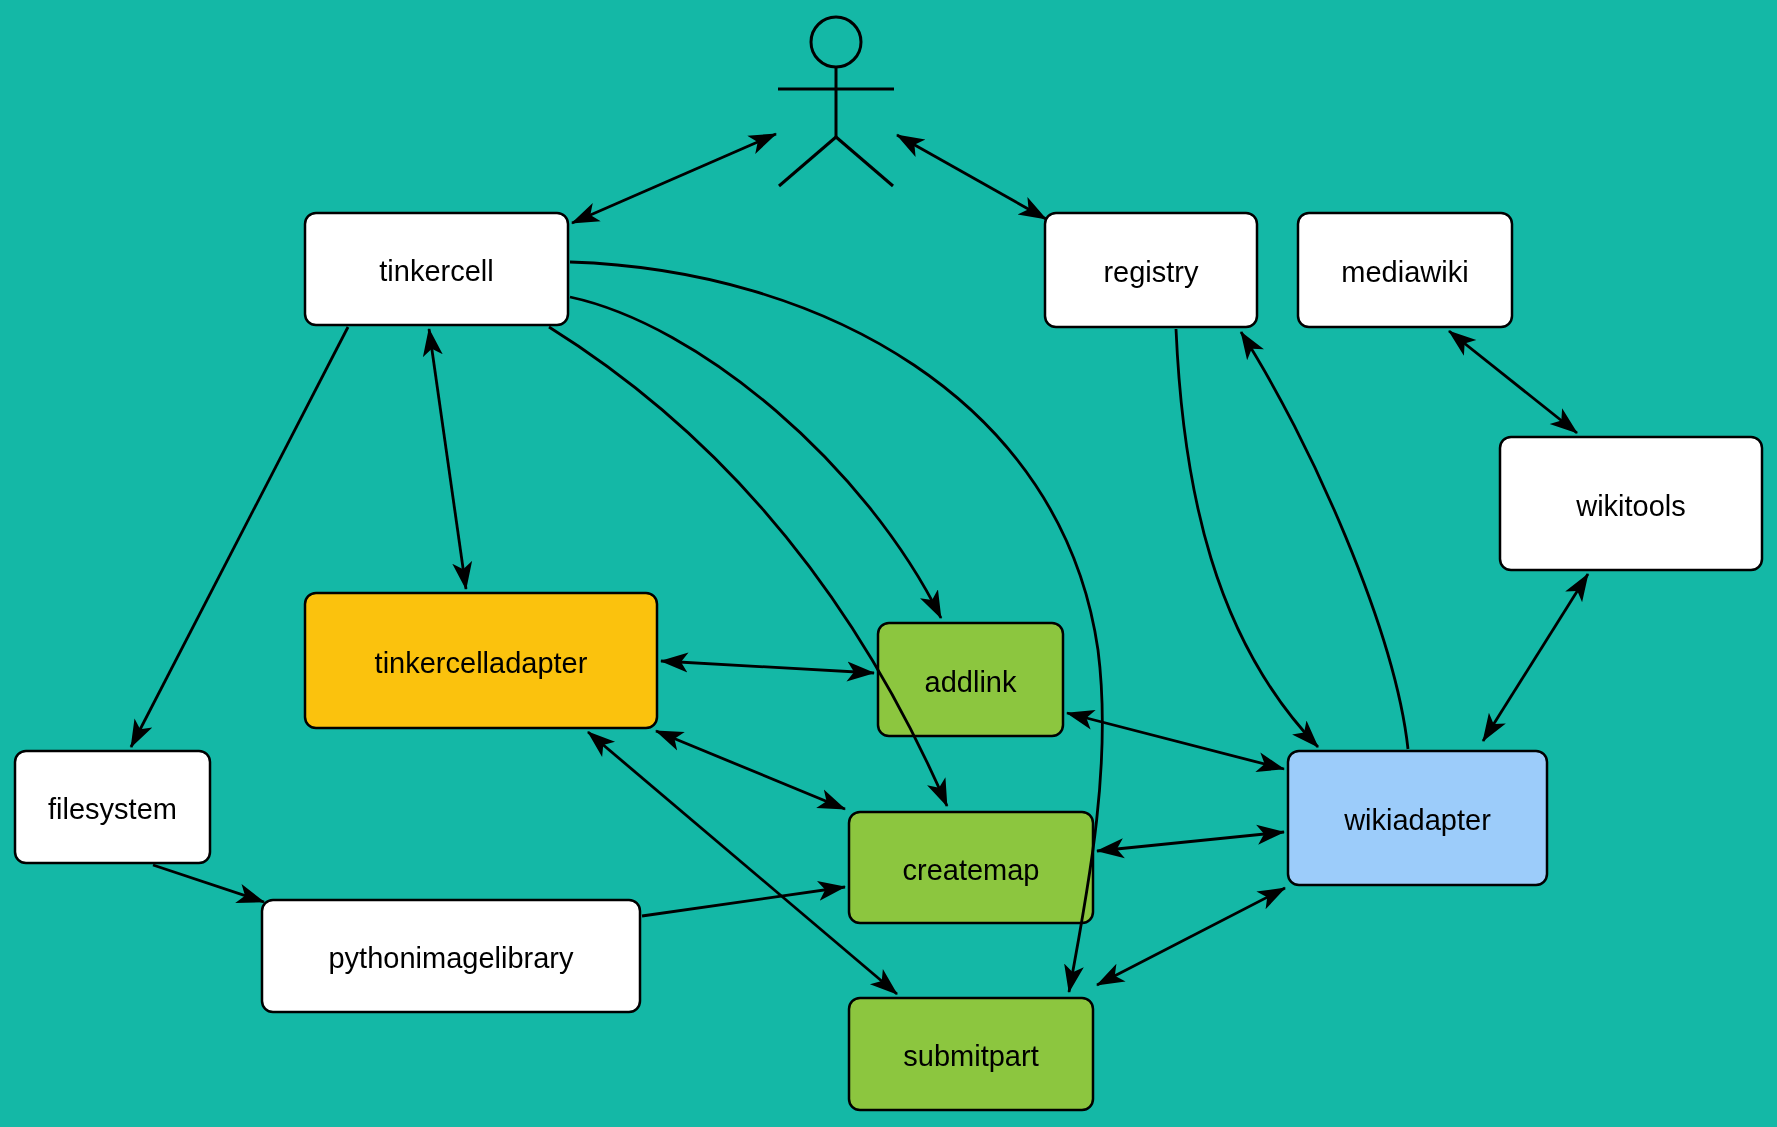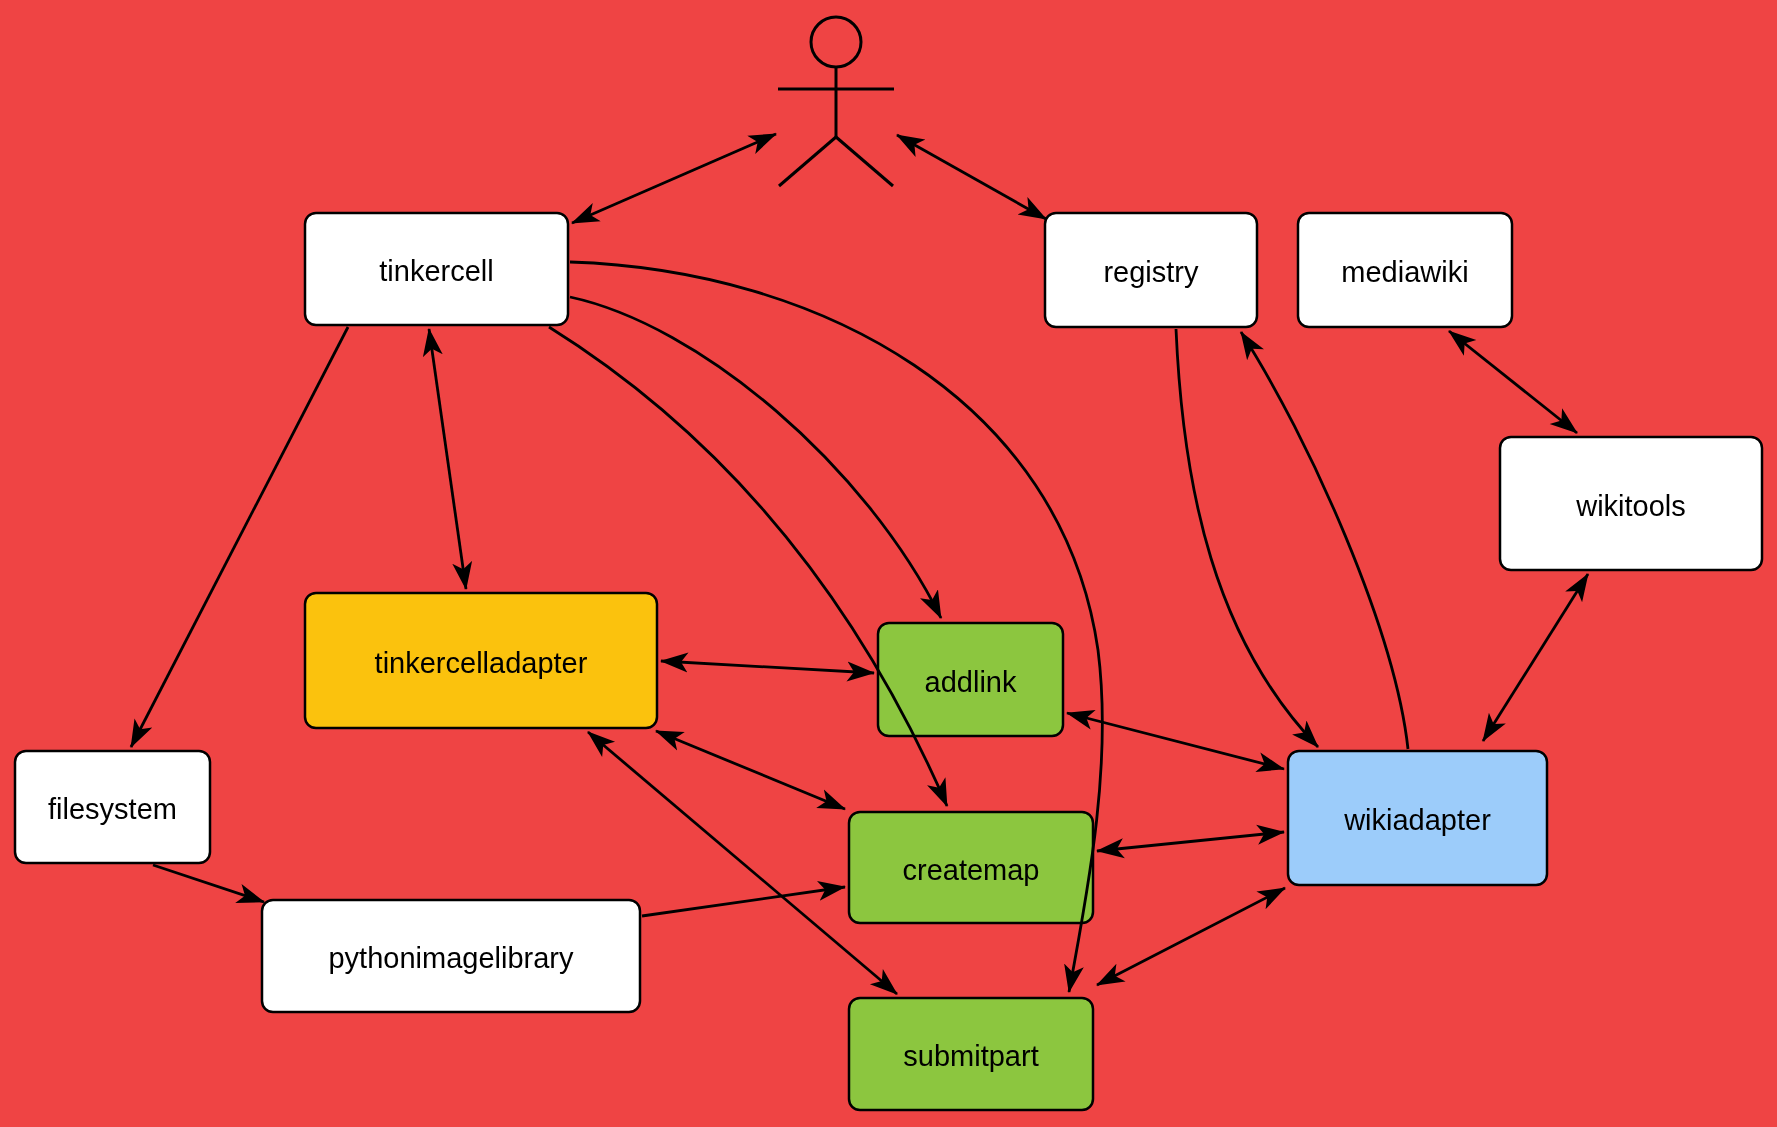--- a/index.html
+++ b/index.html
@@ -5,21 +5,21 @@
   html, body {
     margin: 0;
     padding: 0;
     background: #ffffff;
     font-family: "Liberation Sans", "DejaVu Sans", sans-serif;
   }
   .canvas {
     position: relative;
     width: 1777px;
     height: 1127px;
-    background: #ef4444;
+    background: #14b8a6;
     overflow: hidden;
   }
   svg { display: block; }
   .node-rect {
     stroke: #000000;
     stroke-width: 2.5;
   }
   .node-label {
     fill: #000000;
     font-family: "Liberation Sans", "DejaVu Sans", sans-serif;

